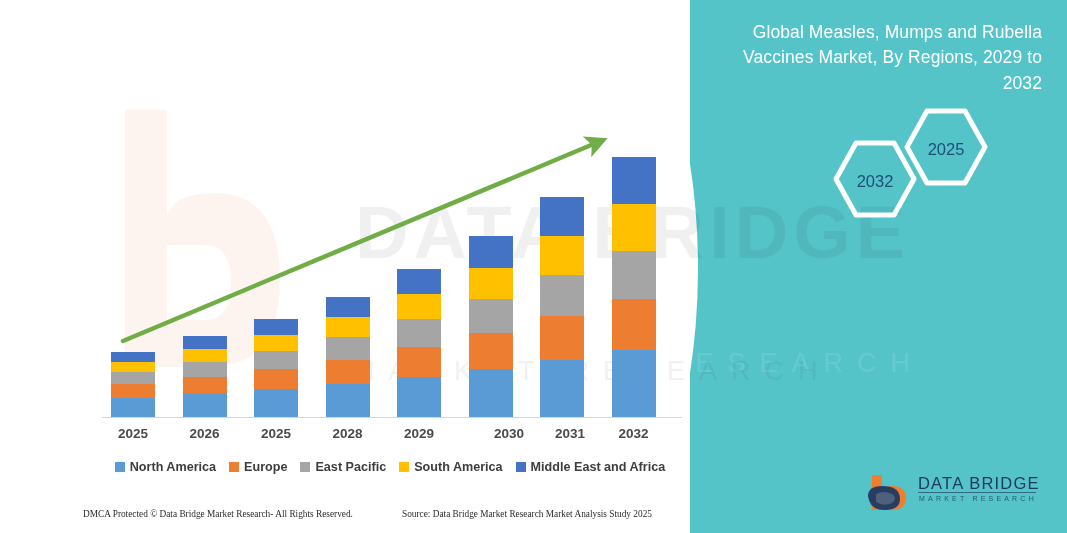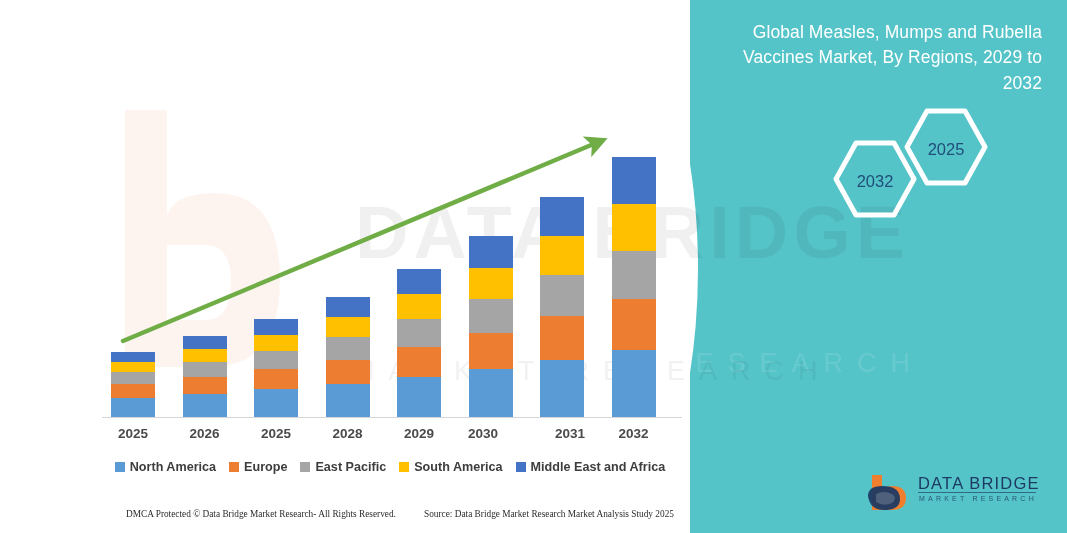--- a/index.html
+++ b/index.html
@@ -115,26 +115,26 @@
     z-index:6;
   }
   .leg-item{display:flex;align-items:center;gap:5px;}
   .leg-box{width:10px;height:10px;display:inline-block;}
   .leg-text{font-size:12.6px;font-weight:bold;color:#3d3d3d;white-space:nowrap;}
 
   
   .footer-left{
     position:absolute;left:83px;top:509px;
     font-family:"Liberation Serif", serif;
-    font-size:9.3px;color:#2c2c2c;white-space:nowrap;margin-left:43px;
+    font-size:9.3px;color:#2c2c2c;white-space:nowrap;
   }
   .footer-right{
     position:absolute;left:402px;top:509px;
     font-family:"Liberation Serif", serif;
-    font-size:9.3px;color:#2c2c2c;white-space:nowrap;margin-left:22px;
+    font-size:9.3px;color:#2c2c2c;white-space:nowrap;
   }
 </style>
 </head>
 <body>
 
 <div id="stage">
 
   <div class="teal-panel">
     <div class="white-lens2"></div>
 
@@ -238,21 +238,21 @@
           <div class="seg" style="height: 50.88px; background: rgb(237, 125, 49);"></div>
           <div class="seg" style="height: 66.78px; background: rgb(91, 155, 213);"></div>
         </div>
       </div>
     <div id="xlabels">
         <div class="xlabel" style="left: 103px;">2025</div>
         <div class="xlabel" style="left: 174.5px;">2026</div>
         <div class="xlabel" style="left: 246px;">2025</div>
         <div class="xlabel" style="left: 317.5px;">2028</div>
         <div class="xlabel" style="left: 389px;">2029</div>
-        <div class="xlabel" style="left: 453px;">2030</div>
+        <div class="xlabel" style="left: 479px;">2030</div>
         <div class="xlabel" style="left: 540px;">2031</div>
         <div class="xlabel" style="left: 603.5px;">2032</div>
       </div>
   </div>
 
   <svg class="arrow-svg" viewBox="0 0 700 533">
     <defs>
       <marker id="arrhead" markerWidth="5" markerHeight="5" refX="2.2" refY="2.5" orient="auto" markerUnits="strokeWidth">
         <path d="M0,0 L5,2.5 L0,5 L1.2,2.5 Z" fill="#70ad47"></path>
       </marker>

